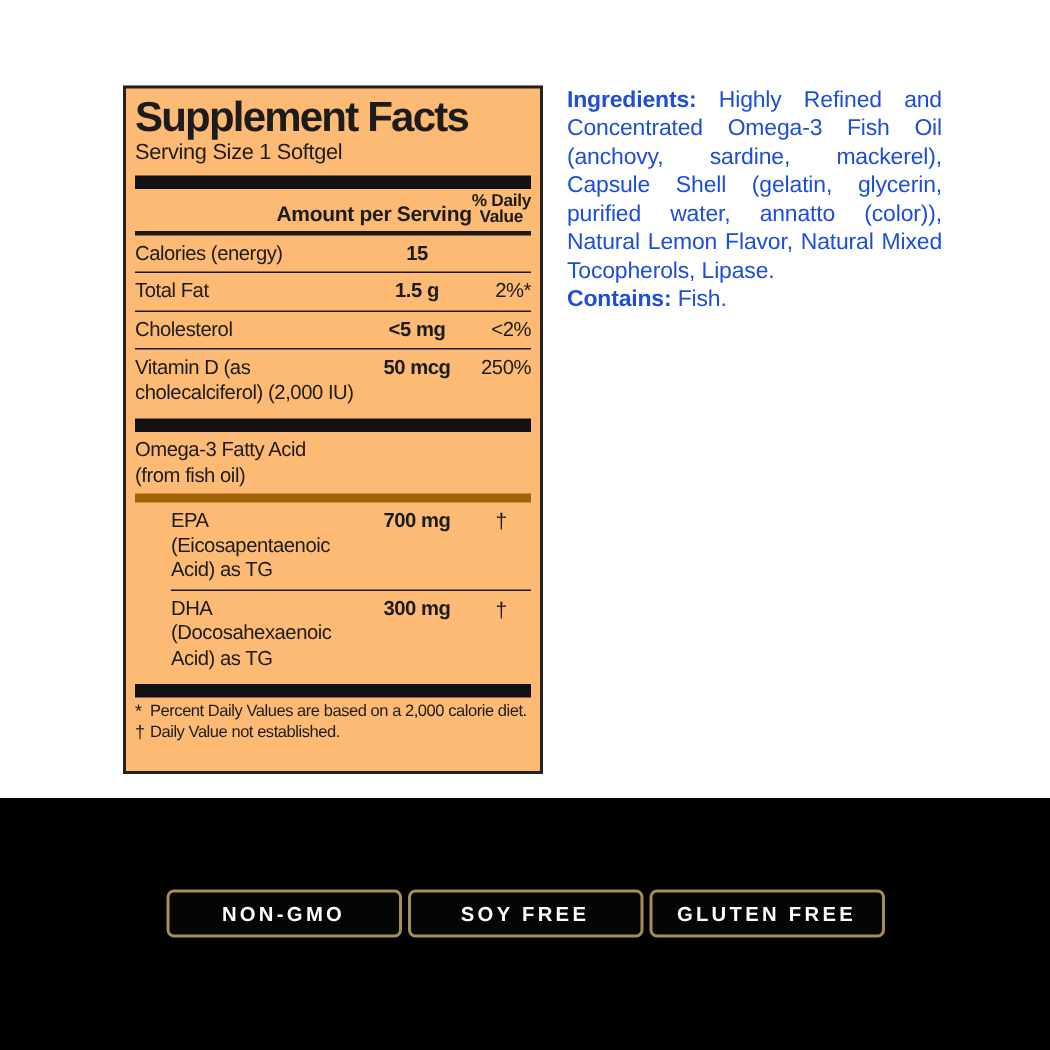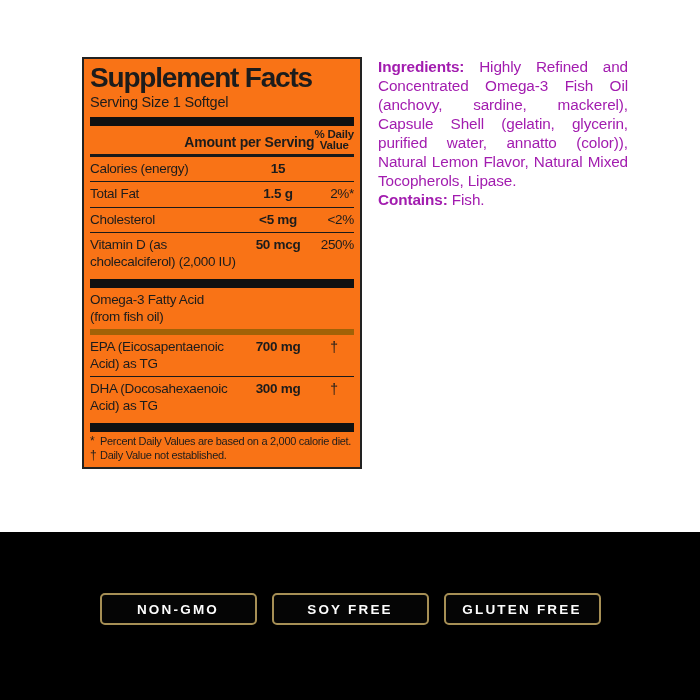--- a/index.html
+++ b/index.html
@@ -10,23 +10,23 @@
     font-family: "Liberation Sans", sans-serif;
     -webkit-font-smoothing: antialiased;
   }
   .stage { position: relative; width: 700px; height: 700px; background: #fff; }
 
   
   .sf-box {
     position: absolute; left: 82px; top: 57px; width: 280px;
     box-sizing: border-box;
     border: 2px solid #222;
-    padding: 4px 6px 5px 6px;
+    padding: 4px 6px 19px 6px;
     color: #1c1c1c;
-    background: #f97316;
+    background: #fdba74;
   }
   .sf-title {
     font-size: 28px; font-weight: bold; letter-spacing: -1.2px;
     line-height: 30px; white-space: nowrap;
   }
   .sf-serving { font-size: 14.5px; line-height: 18.5px; letter-spacing: -0.2px; }
   .bar { height: 9px; background: #111; margin: 5px 0 0 0; }
   .hdr-row {
     display: flex; justify-content: flex-end; align-items: flex-end;
     padding: 3px 0 2px 0;
@@ -38,49 +38,49 @@
     display: flex; align-items: flex-start;
     padding: 4px 0 4px 0;
     font-size: 13.5px; line-height: 16.5px; letter-spacing: -0.3px;
     border-bottom: 1px solid #1a1a1a;
   }
   .row.no-rule { border-bottom: none; }
   .row .cell-name { flex: 1; min-width: 0; }
   .row .cell-amt { width: 72px; flex-shrink: 0; text-align: center; font-weight: bold; }
   .row .cell-dv { width: 40px; flex-shrink: 0; text-align: right; }
   .row .cell-dv.dagger { text-align: center; font-size: 14px; }
-  .sub-row { }
+  .sub-row { margin-left: 24px; }
   .section-heading {
     padding: 4px 0 4px 0;
     font-size: 13.5px; line-height: 16.5px; letter-spacing: -0.3px;
     border-bottom: 6px solid #a16207;
   }
   .section-heading .heading-text { display: block; max-width: 135px; }
   .footnotes { padding-top: 3px; }
   .footnote { display: flex; font-size: 11px; line-height: 13.5px; letter-spacing: -0.3px; white-space: nowrap; }
   .footnote .fn-sym { width: 10px; flex-shrink: 0; font-size: 12px; }
 
   
   .info-col {
     position: absolute; left: 378px; top: 57px; width: 250px;
-    color: #a21caf;
+    color: #1d4ed8;
     font-size: 15.3px; line-height: 19px; letter-spacing: -0.1px;
   }
   .info-col p { margin: 0; text-align: justify; }
   .info-col p.short { text-align: left; }
   .info-col .para-gap { margin-top: 10px; }
   .info-col b { font-weight: bold; }
 
   
   .band {
     position: absolute; left: 0; top: 532px; width: 700px; height: 168px;
     background: var(--band-bg, #000);
   }
   .badge-row {
-    display: flex; justify-content: center; gap: 15px;
+    display: flex; justify-content: center; gap: 4px;
     padding-top: 61px;
   }
   .badge {
     box-sizing: border-box;
     width: 157px; height: 32px;
     border: 2px solid var(--badge-border, #a68f55);
     border-radius: 5px;
     background: #050505;
     color: #fdfdfd;
     font-weight: bold; font-size: 13.5px; letter-spacing: 2.2px;

